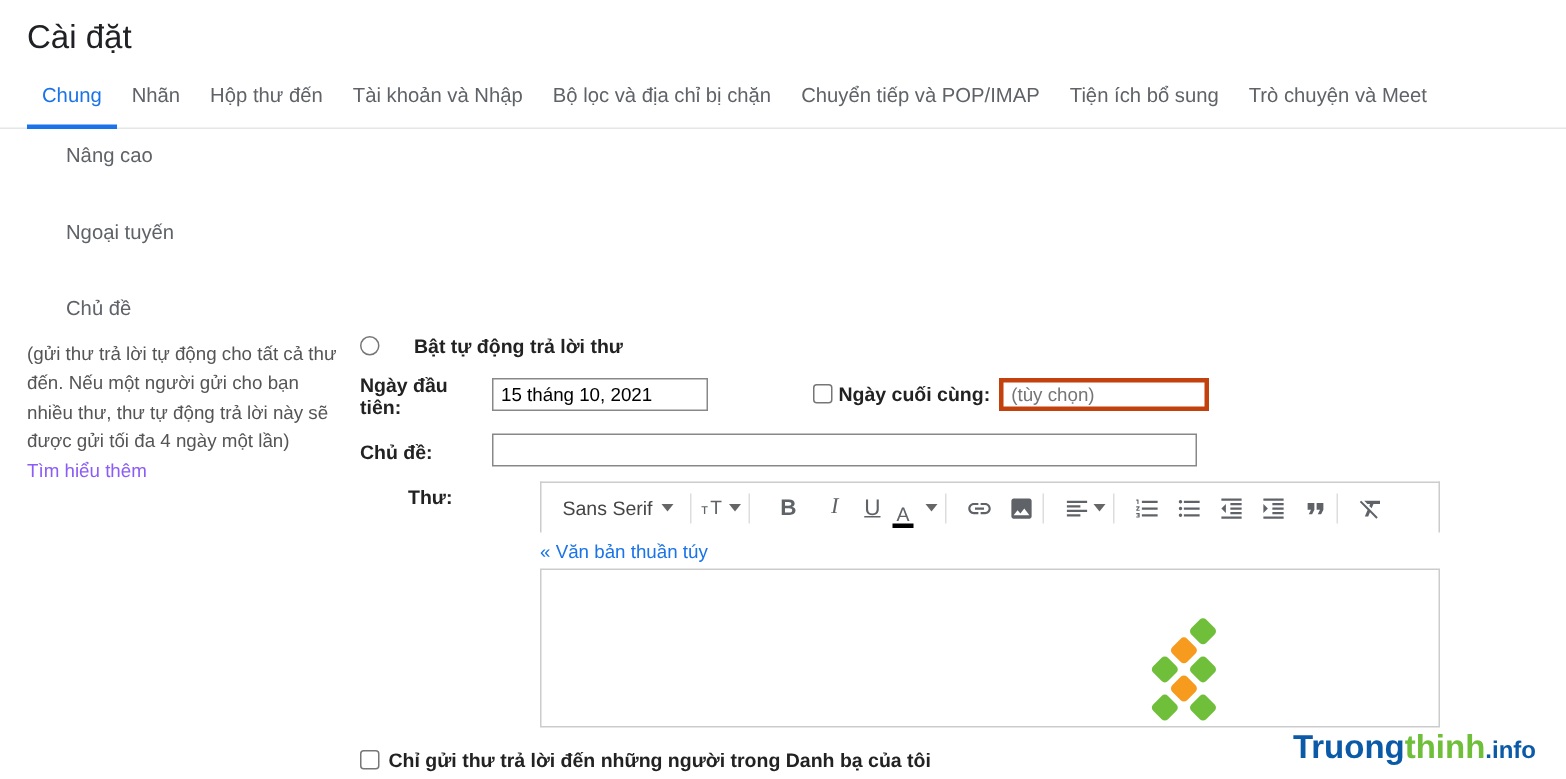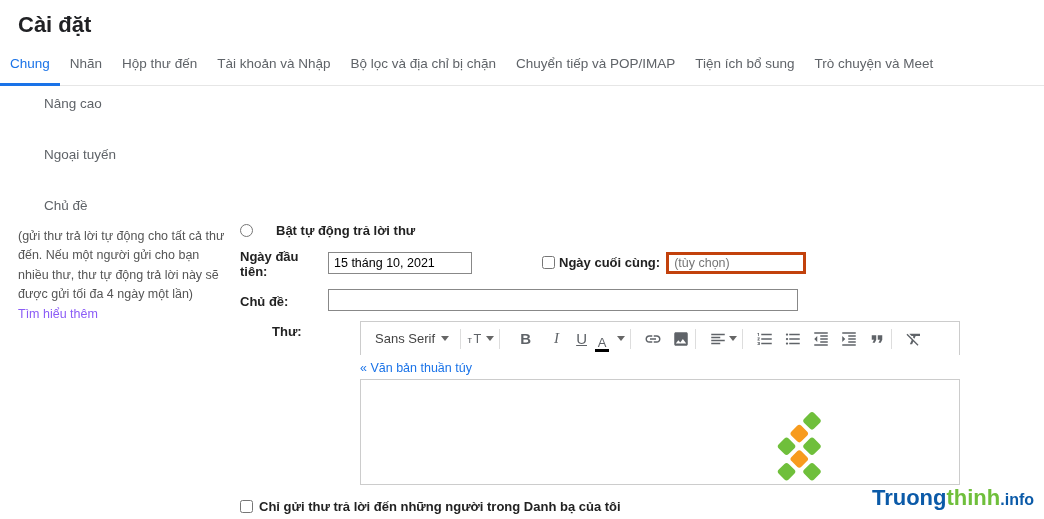--- a/index.html
+++ b/index.html
@@ -1,18 +1,18 @@
 <!DOCTYPE html>
 <html><head>
 <meta charset="utf-8">
 <style>
 * { box-sizing: border-box; margin: 0; padding: 0; }
 body { font-family: Arial, "Helvetica Neue", sans-serif; font-size: 13px; color: #222; background: #fff; width: 1044px; height: 519px; position: relative; overflow: hidden; }
-.page-title { font-size: 22px; font-weight: 700; color: #202124; padding: 12px 18px 8px; }
-.tabs-row { display: flex; flex-wrap: wrap; gap: 0; padding: 0 0; border-bottom: 1px solid #e6e6e6; }
+.page-title { font-size: 22px; font-weight: 400; color: #202124; padding: 12px 18px 8px; }
+.tabs-row { display: flex; flex-wrap: wrap; gap: 0; padding: 0 18px; border-bottom: 1px solid #e6e6e6; }
 .tab { padding: 10px 10px 12px; font-size: 13.5px; color: #5f6368; cursor: pointer; white-space: nowrap; }
 .tab.active { color: #1a73e8; font-weight: 500; border-bottom: 3px solid #1a73e8; margin-bottom: -1px; }
 .tabs-row2 { display: flex; gap: 16px; padding: 0 34px; flex-direction: column; }
 .tabs-row2 .tab { padding: 10px 10px; }
 .content { display: flex; padding: 0 16px; }
 .left-col { width: 224px; padding: 4px 10px 0 2px; font-size: 12.5px; color: #555; line-height: 1.55; }
 .left-col a { color: #8b5cf6; text-decoration: none; }
 .right-col { flex: 1; padding-top: 0; }
 .row { display: flex; align-items: center; margin-bottom: 10px; }
 .radio-row { display: flex; align-items: center; gap: 23px; margin-bottom: 8px; font-weight: 700; font-size: 13px; }
@@ -28,21 +28,21 @@
 .font-select { display: flex; align-items: center; gap: 6px; font-size: 13px; color: #444; padding: 0 6px 0 8px; min-width: 88px; }
 .caret { width: 0; height: 0; border-left: 4px solid transparent; border-right: 4px solid transparent; border-top: 5px solid #666; }
 .plain-link { color: #1a73e8; font-size: 12.5px; margin: 6px 0 4px; display: inline-block; text-decoration: none; }
 .compose-body { width: 600px; height: 106px; border: 1px solid #ccc; background: #fff; }
 .send-row { display: flex; align-items: center; gap: 6px; margin-top: 14px; font-weight: 700; font-size: 13px; }
 .footer-sep { border-top: 1px solid #e6e6e6; margin: 10px 16px 0; }
 .action-row { display: flex; align-items: center; justify-content: center; gap: 8px; padding: 10px 0 0; position: relative; }
 .btn { border: 1px solid #888; background: linear-gradient(#fdfdfd,#ececec); padding: 3px 10px; font-size: 12.5px; color: #333; cursor: pointer; border-radius: 2px; }
 .arrow-wrap { position: absolute; left: 300px; top: -2px; }
 svg { display: block; }
-.watermark { position: absolute; right: 10px; bottom: 8px; display: flex; align-items: flex-end; gap: 6px; }
+.watermark { position: absolute; right: 20px; bottom: 8px; display: flex; align-items: flex-end; gap: 6px; }
 .wm-logo { display: grid; grid-template-columns: repeat(4, 14px); grid-auto-rows: 14px; gap: 4px; transform: rotate(45deg); transform-origin: center; margin-right: 20px; margin-bottom: 18px; }
 .wm-sq { width: 14px; height: 14px; border-radius: 3px; }
 .g { background: #6fbf3b; }
 .o { background: #f79b1e; }
 .wm-text { font-size: 22px; font-weight: 700; }
 .wm-text .t1 { color: #0b5aa8; }
 .wm-text .t2 { color: #6fbf3b; }
 .end-wrap { display: flex; align-items: center; margin-left: 70px; }
 .icon-sm { width: 18px; height: 18px; }
 </style>

